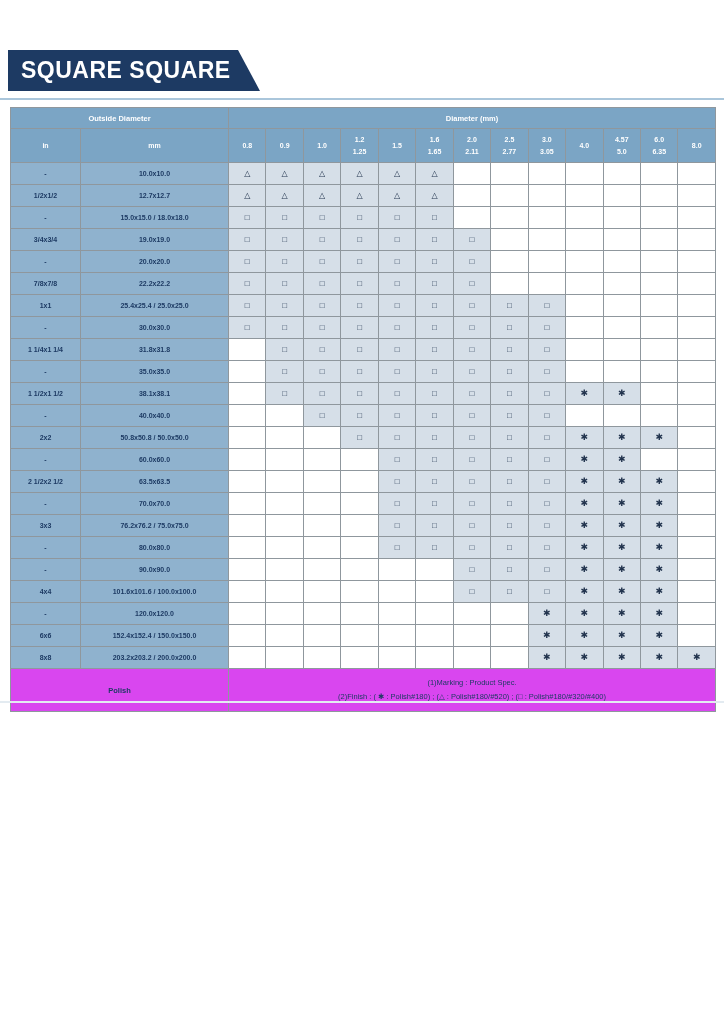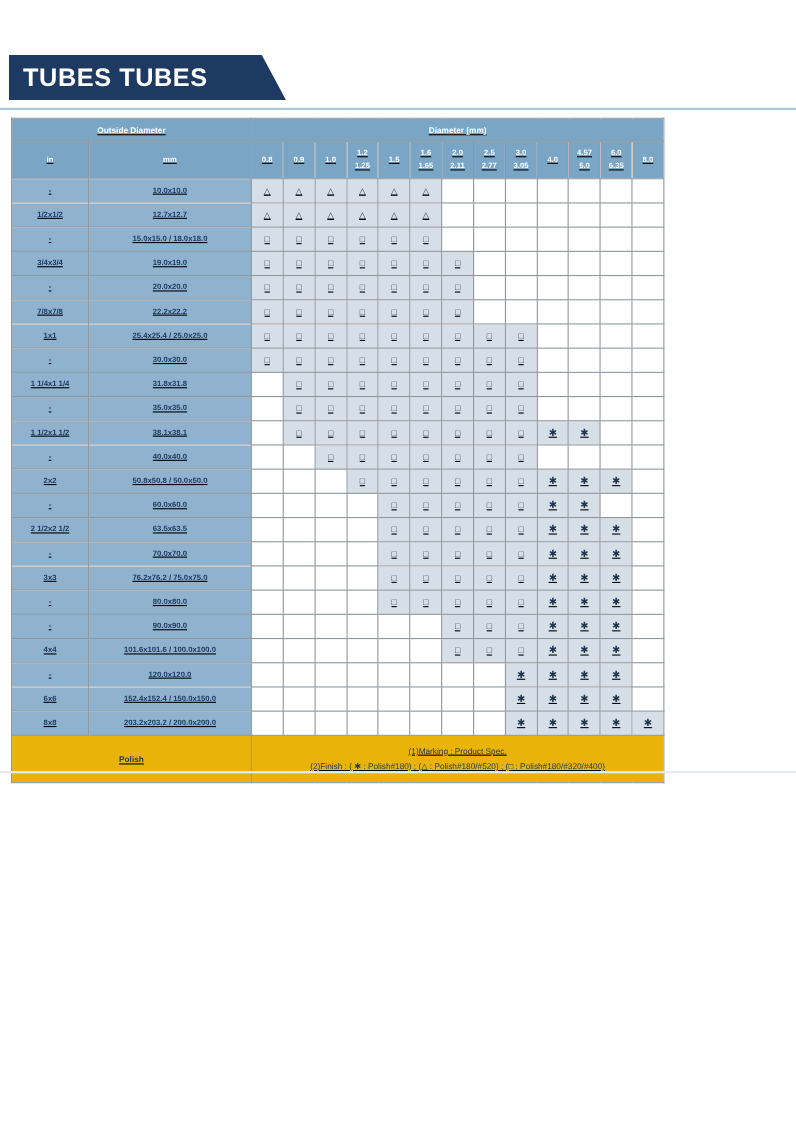--- a/index.html
+++ b/index.html
@@ -14,52 +14,52 @@
     display:flex;align-items:center;
   }
   .banner .title{
     color:#ffffff;font-weight:bold;font-size:23px;letter-spacing:.5px;padding-left:13px;
     white-space:nowrap;
   }
   .underline{position:absolute;left:0;top:98px;width:724px;height:2px;background:#aac6db;}
   .bottom-line{position:absolute;left:0;top:701px;width:724px;height:2px;background:#e3ebf1;}
 
   table.spec{
-    position:absolute;left:10px;top:107px;width:594px;
-    border-collapse:collapse;table-layout:fixed;text-decoration:underline;
+    position:absolute;left:10px;top:107px;width:706px;
+    border-collapse:collapse;table-layout:fixed;
   }
   table.spec th, table.spec td{
     border:1px solid #8f979d;text-align:center;vertical-align:middle;padding:0;
     overflow:hidden;white-space:nowrap;
   }
   thead th{background:#7ba5c5;color:#ffffff;font-weight:bold;}
   tr.group-row th{height:20px;font-size:7.5px;}
   tr.sub-row th{height:33px;font-size:7px;line-height:1.6;}
   th.sep, td.sep{border-left:2px solid #cfdde8;}
 
   tbody td{height:21px;}
   td.label{background:#8fb2ce;color:#1d3a63;font-size:7px;font-weight:bold;}
   td.marker{background:#ffffff;color:#22344e;font-size:8px;line-height:1;}
   td.marker.filled{background:#d6dfe8;}
   td.marker.g-a{font-size:9px;}
   td.marker.g-t{font-size:8px;}
   td.marker.g-s{font-size:8px;}
 
-  tfoot td{background:#eab308;color:#1d3a63;height:42px;}
+  tfoot td{background:#d946ef;color:#1d3a63;height:42px;}
   td.remark-label{font-size:7.5px;font-weight:bold;}
   td.remark-text{text-align:left;padding-left:9px;font-size:7.5px;font-weight:normal;}
   td.remark-text div{line-height:1.9;white-space:nowrap;}
 </style>
 </head>
 <body>
 
 <div class="page">
 
   <div class="banner">
-    <span class="title">TUBES TUBES</span>
+    <span class="title">SQUARE SQUARE</span>
   </div>
   <div class="underline"></div>
 
   <table class="spec">
     <colgroup>
       <col style="width:70px">
       <col style="width:148px">
     </colgroup>
     <thead>
       <tr class="group-row">

